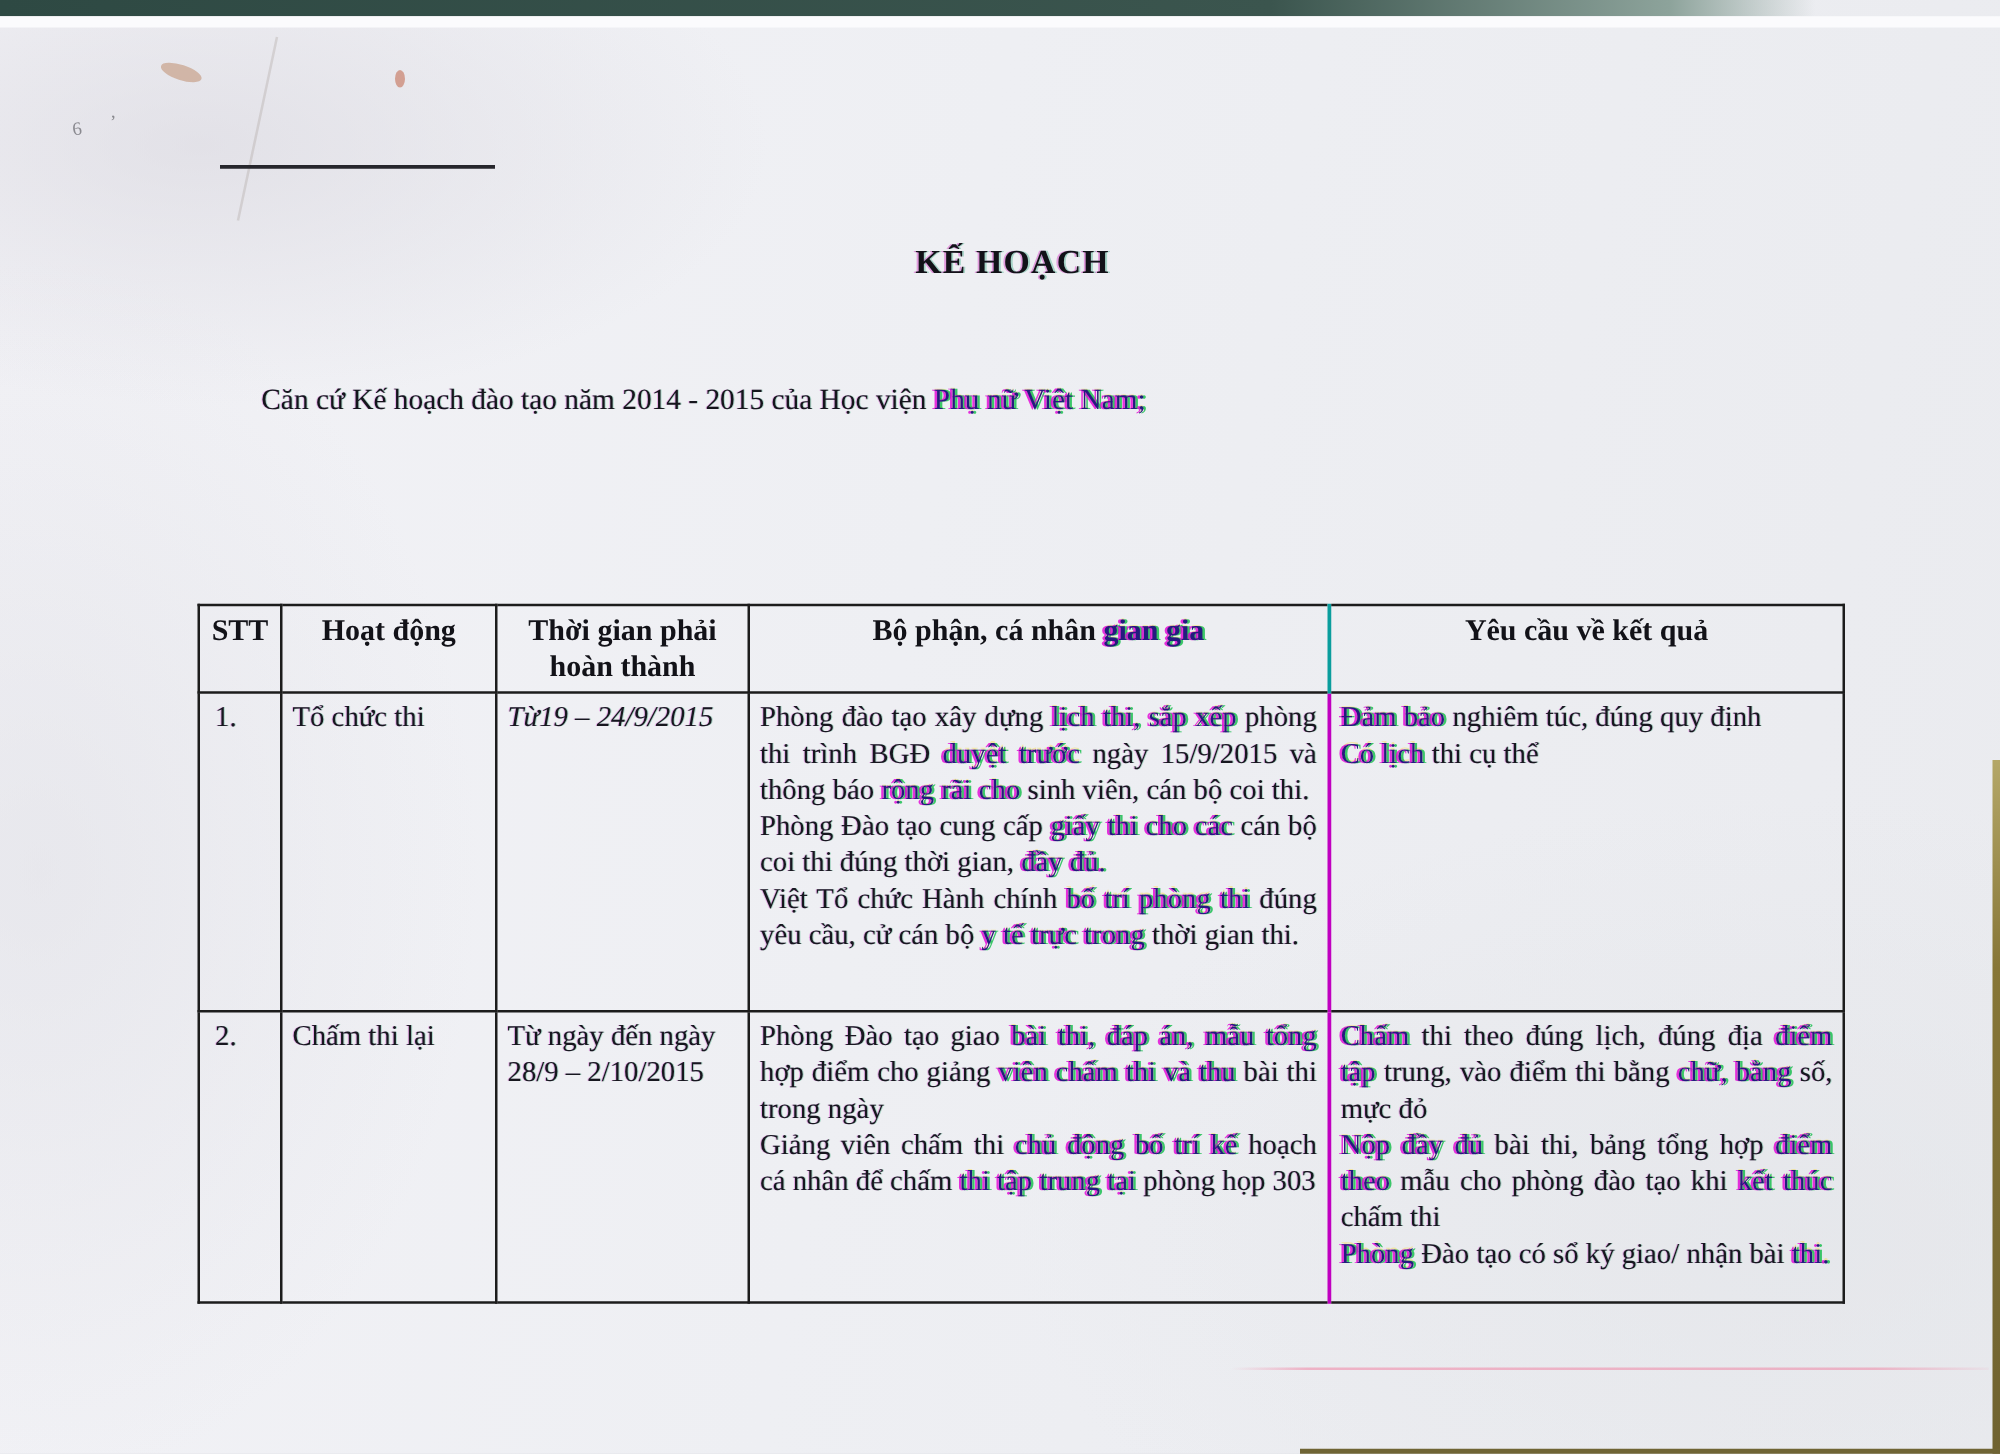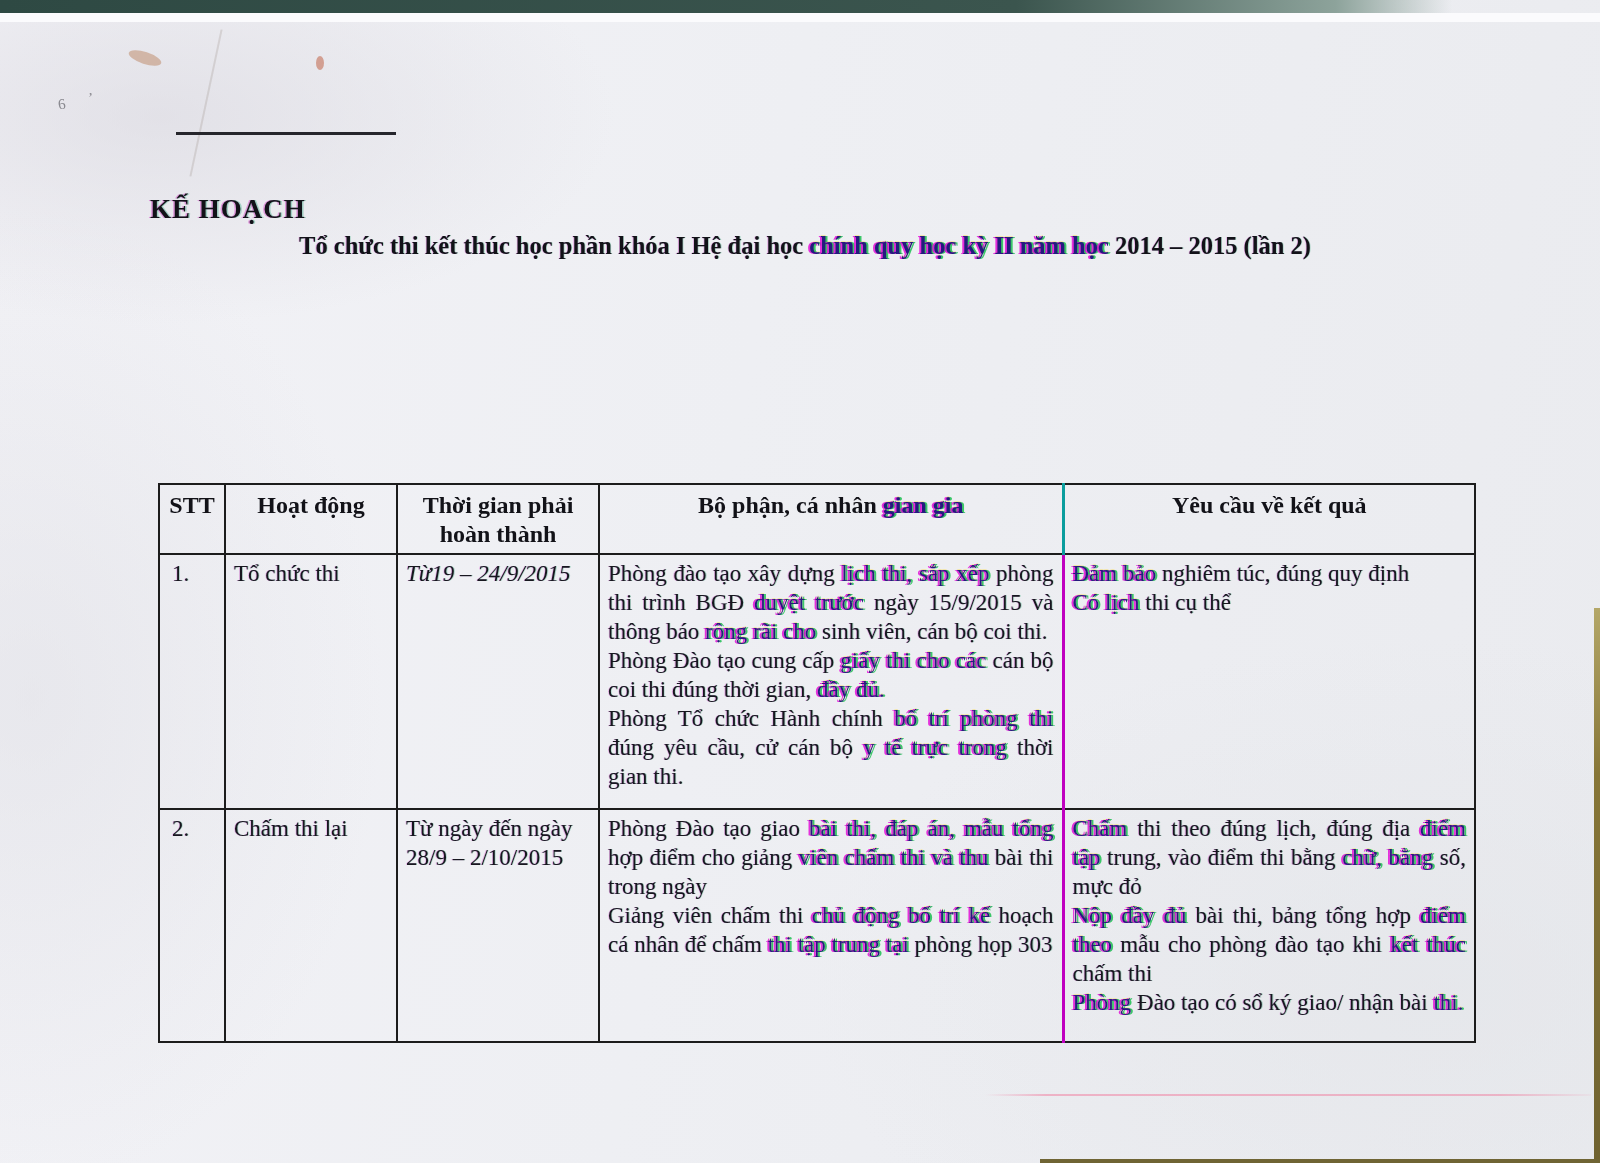--- a/index.html
+++ b/index.html
@@ -34,21 +34,21 @@
   .pencil.p2{left:88px;top:90px;}
 
   
   .fringe{text-shadow:-0.8px 0 0 rgba(205,0,190,.28),0.8px 0 0 rgba(0,150,90,.28);}
   .chroma{color:#241b7e;
     text-shadow:-2px 0 0 rgba(226,0,214,.8),2px 0 0 rgba(0,186,60,.75),0 -1px 0 rgba(255,210,0,.3);}
 
   .org{position:absolute;left:118px;top:92px;font-size:25px;font-weight:bold;letter-spacing:.5px;color:#14141a;}
   .org-underline{position:absolute;left:176px;top:132px;width:220px;height:3px;background:#26262c;}
   .dateline{position:absolute;right:168px;top:163px;font-size:24px;font-style:italic;color:#1c1c3a;white-space:pre;}
-  .title{position:absolute;left:150px;top:194px;width:1320px;text-align:left;
+  .title{position:absolute;left:150px;top:194px;width:1320px;text-align:center;
     font-size:27px;font-weight:bold;letter-spacing:1px;color:#121218;
     text-shadow:-1.5px 0 0 rgba(200,0,180,.35),1.5px 0 0 rgba(0,150,100,.3);}
   .subtitle{position:absolute;left:140px;top:232px;width:1330px;text-align:center;
     font-size:24.5px;font-weight:bold;color:#121218;}
   .paras{position:absolute;left:143px;top:302px;width:1330px;font-size:23.5px;line-height:37.5px;color:#15151c;}
   .paras .rpara{text-align:justify;text-indent:66px;}
 
   .doc-table{position:absolute;left:158px;top:483px;width:1316px;border-collapse:collapse;table-layout:fixed;}
   .doc-table th,.doc-table td{border:2px solid #1c1c1c;vertical-align:top;}
   .doc-table th{font-size:24px;font-weight:bold;line-height:29px;padding:6px 4px 4px;text-align:center;color:#121218;}
@@ -75,25 +75,25 @@
   <div class="pink-line"></div>
   <div class="stain1"></div>
   <div class="stain2"></div>
   <div class="crease"></div>
   <span class="pencil p1">6</span>
   <span class="pencil p2">’</span>
 
   <div class="org-underline"></div>
 
   <div class="title">KẾ HOẠCH</div>
-  <div class="subtitle fringe">
-      <div class="rpara"><span>Tổ chức thi kết thúc học phần khóa I Hệ đại học </span><span class="chroma">chính quy học kỳ II năm học</span><span> 2014 – 2015 (lần 2)</span></div>
-    </div>
 
   <div class="paras fringe">
+    <div>
+        <div class="rpara"><span>Căn cứ Kế hoạch đào tạo năm 2014 - 2015 của Học viện </span><span class="chroma">Phụ nữ Việt Nam;</span></div>
+      </div>
   </div>
 
   <table class="doc-table">
     <colgroup>
       <col style="width:66px">
         <col style="width:172px">
         <col style="width:202px">
         <col style="width:464px">
         <col style="width:412px">
     </colgroup>
@@ -117,21 +117,21 @@
       </tr>
     </thead>
     <tbody>
       <tr class="row-1">
         <td class="col-stt fringe">1.</td>
         <td class="fringe">Tổ chức thi</td>
         <td class="italic fringe">Từ19 – 24/9/2015</td>
         <td class="sep cell-just fringe">
             <div class="rpara"><span>Phòng đào tạo xây dựng </span><span class="chroma">lịch thi,</span><span> </span><span class="chroma">sắp xếp</span><span> phòng thi trình BGĐ </span><span class="chroma">duyệt trước</span><span> ngày 15/9/2015 và thông báo </span><span class="chroma">rộng rãi cho</span><span> sinh viên, cán bộ coi thi.</span></div>
             <div class="rpara"><span>Phòng Đào tạo cung cấp </span><span class="chroma">giấy thi cho các</span><span> cán bộ coi thi đúng thời gian, </span><span class="chroma">đầy đủ.</span></div>
-            <div class="rpara"><span>Phòng Tổ chức Hành chính </span><span class="chroma">bố trí phòng thi</span><span> đúng yêu cầu, cử cán bộ </span><span class="chroma">y tế trực trong</span><span> thời gian thi.</span></div>
+            <div class="rpara"><span>Việt Tổ chức Hành chính </span><span class="chroma">bố trí phòng thi</span><span> đúng yêu cầu, cử cán bộ </span><span class="chroma">y tế trực trong</span><span> thời gian thi.</span></div>
           </td>
         <td class="fringe">
             <div class="rpara"><span class="chroma">Đảm bảo</span><span> nghiêm túc, đúng quy định</span></div>
             <div class="rpara"><span class="chroma">Có lịch</span><span> thi cụ thể</span></div>
           </td>
       </tr>
       <tr class="row-2">
         <td class="col-stt fringe">2.</td>
         <td class="fringe">Chấm thi lại</td>
         <td class="fringe">Từ ngày đến ngày 28/9 – 2/10/2015</td>

